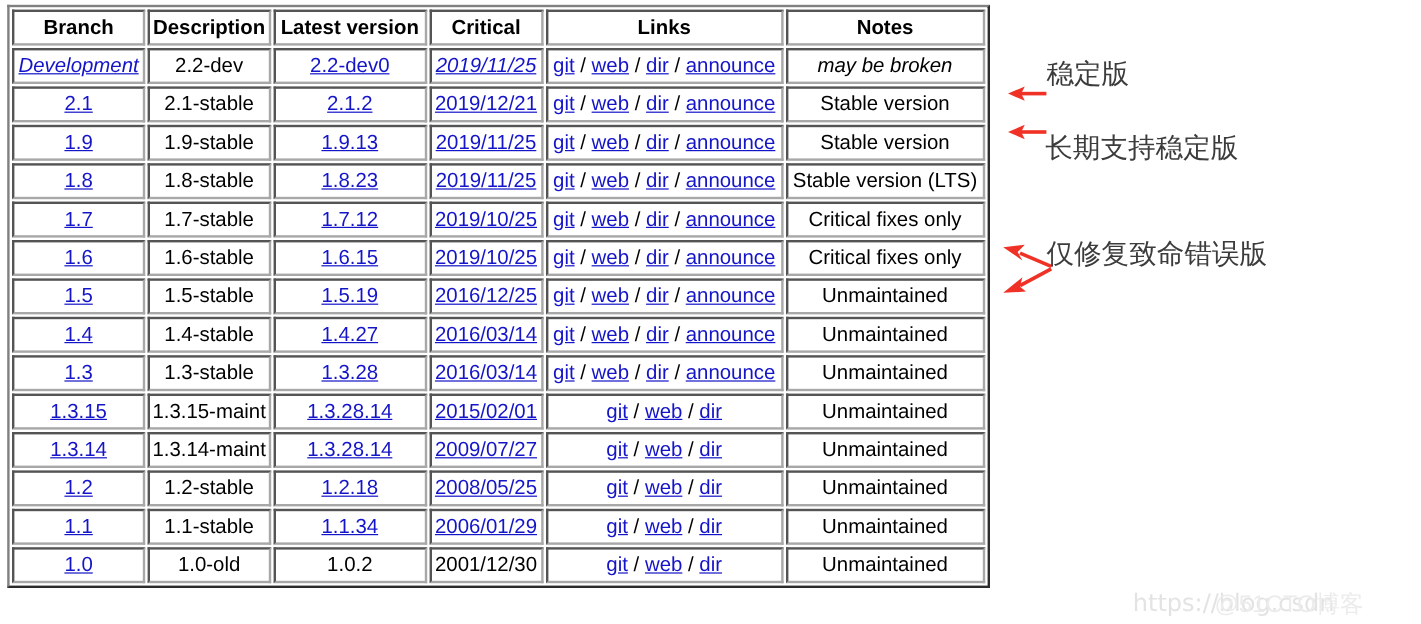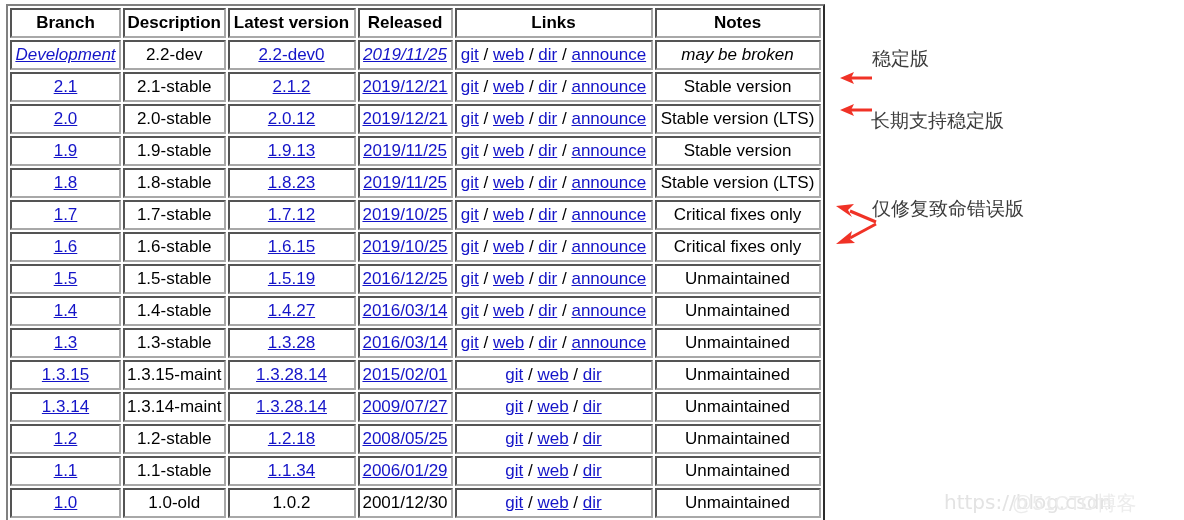--- a/index.html
+++ b/index.html
@@ -56,21 +56,21 @@
     color: #1414c8;
     text-decoration: underline;
   }
   .italic { font-style: italic; }
   .plain  { color: #000000; }
   .sep    { color: #000000; }
 
   
   .annotation {
     position: absolute;
-    font-size: 19px;
+    font-size: 23px;
     color: #3c3c3c;
     font-family: Liberation Sans, sans-serif;
     white-space: nowrap;
   }
   #anno-stable       { left: 872px; top: 46px; }
   #anno-lts          { left: 871px; top: 108px; }
   #anno-criticalfix  { left: 872px; top: 196px; }
 
   .arrow-svg {
     position: absolute;
@@ -111,49 +111,41 @@
       <col class="col-latest">
     <col class="col-released">
       <col class="col-links">
       <col class="col-notes">
   </colgroup>
   <thead>
     <tr>
       <th>Branch</th>
       <th>Description</th>
       <th>Latest version</th>
-      <th>Released</th>
+      <th>Critical</th>
       <th>Links</th>
       <th>Notes</th>
     </tr>
   </thead>
   <tbody id="table-body">
       <tr>
         <td><a class="lnk italic" href="#">Development</a></td>
         <td>2.2-dev</td>
         <td><a class="lnk" href="#">2.2-dev0</a></td>
         <td><a class="lnk italic" href="#">2019/11/25</a></td>
         <td><a class="lnk" href="#">git</a><span class="sep"> / </span><a class="lnk" href="#">web</a><span class="sep"> / </span><a class="lnk" href="#">dir</a><span class="sep"> / </span><a class="lnk" href="#">announce</a></td>
         <td class="italic">may be broken</td>
       </tr>
       <tr>
         <td><a class="lnk" href="#">2.1</a></td>
         <td>2.1-stable</td>
         <td><a class="lnk" href="#">2.1.2</a></td>
         <td><a class="lnk" href="#">2019/12/21</a></td>
         <td><a class="lnk" href="#">git</a><span class="sep"> / </span><a class="lnk" href="#">web</a><span class="sep"> / </span><a class="lnk" href="#">dir</a><span class="sep"> / </span><a class="lnk" href="#">announce</a></td>
         <td>Stable version</td>
-      </tr>
-      <tr>
-        <td><a class="lnk" href="#">2.0</a></td>
-        <td>2.0-stable</td>
-        <td><a class="lnk" href="#">2.0.12</a></td>
-        <td><a class="lnk" href="#">2019/12/21</a></td>
-        <td><a class="lnk" href="#">git</a><span class="sep"> / </span><a class="lnk" href="#">web</a><span class="sep"> / </span><a class="lnk" href="#">dir</a><span class="sep"> / </span><a class="lnk" href="#">announce</a></td>
-        <td>Stable version (LTS)</td>
       </tr>
       <tr>
         <td><a class="lnk" href="#">1.9</a></td>
         <td>1.9-stable</td>
         <td><a class="lnk" href="#">1.9.13</a></td>
         <td><a class="lnk" href="#">2019/11/25</a></td>
         <td><a class="lnk" href="#">git</a><span class="sep"> / </span><a class="lnk" href="#">web</a><span class="sep"> / </span><a class="lnk" href="#">dir</a><span class="sep"> / </span><a class="lnk" href="#">announce</a></td>
         <td>Stable version</td>
       </tr>
       <tr>

